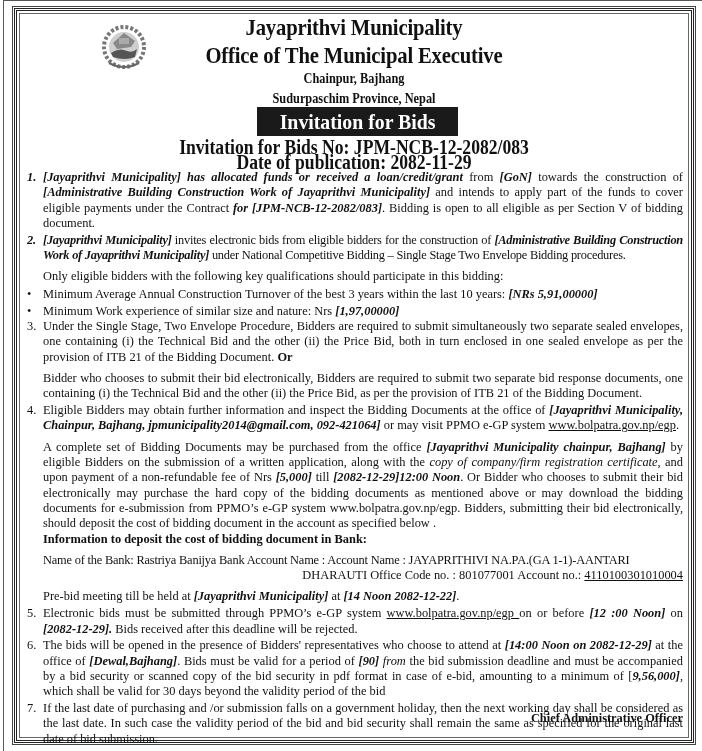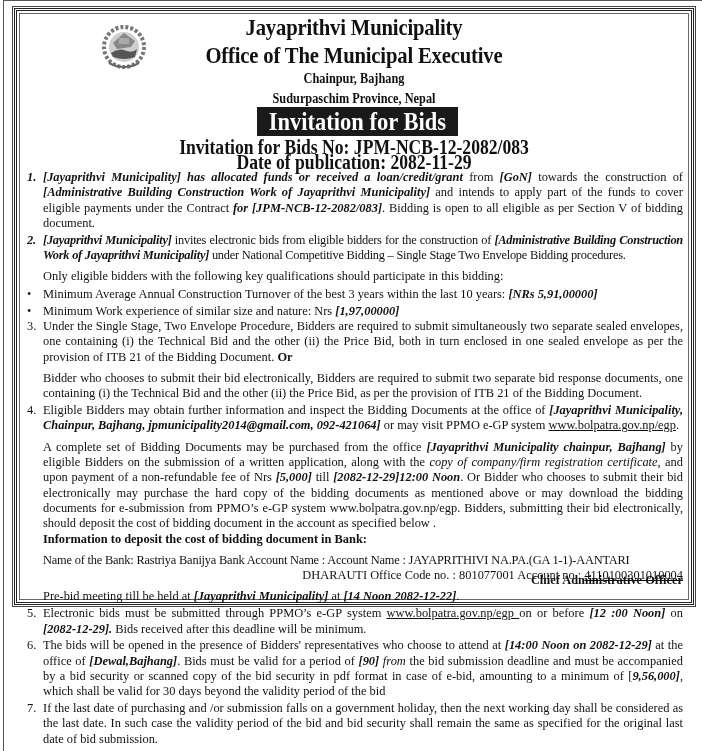--- a/index.html
+++ b/index.html
@@ -1,32 +1,32 @@
 <!DOCTYPE html>
 <html><head>
 <meta charset="utf-8">
 <style>
   html, body { margin: 0; padding: 0; background: #ffffff; }
   body { width: 702px; height: 751px; position: relative; overflow: hidden;
          font-family: "Liberation Serif", "DejaVu Serif", serif; color: #111; }
   .outer-frame { position: absolute; left: 3px; top: 0px; width: 720px; height: 760px;
                  border-left: 1px solid #555; border-top: 1px solid #555; box-sizing: border-box; }
-  .notice { position: absolute; left: 14px; top: 8px; width: 680px; height: 597px;
+  .notice { position: absolute; left: 14px; top: 8px; width: 680px; height: 735px;
             border: 3px double #222; box-sizing: border-box;
             outline: 1px solid #444; outline-offset: 1px; }
   .notice-inner { position: absolute; left: 2px; top: 2px; right: 2px; bottom: 2px;
                   border: 1px solid #666; }
   .emblem { position: absolute; left: 84px; top: 12px; width: 46px; height: 50px; }
   .header { position: absolute; left: 0; right: 0; top: 2px; text-align: center; }
   .h1 { font-family: "Liberation Serif", serif; font-weight: bold; font-size: 23.5px;
         line-height: 28px; letter-spacing: -0.2px; transform: scaleX(0.88); }
   .h2 { font-weight: bold; font-size: 14px; line-height: 20px; transform: scaleX(0.88); }
   .ifb-box { position: absolute; left: 240px; top: 96px; width: 201px; height: 29px;
              background: #1a1a1a; color: #fff; text-align: center; font-weight: bold;
-             font-size: 25px; line-height: 29px; }
+             font-size: 22px; line-height: 29px; }
   .ifb-box span { display: inline-block; transform: scaleX(0.9); }
   .subhead { position: absolute; left: 0; right: 0; top: 129px; text-align: center;
              font-weight: bold; font-size: 20px; line-height: 15px; }
   .subhead div { transform: scaleX(0.88); }
   .body { position: absolute; left: 8px; right: 8px; top: 159px;
           font-size: 12.4px; line-height: 15.3px; text-align: justify; }
   .item { position: relative; padding-left: 18px; margin-bottom: 1.5px; }
   .num { position: absolute; left: 2px; top: 0; }
   .num.bi { font-weight: bold; font-style: italic; }
   .para { margin-top: 6px; }
@@ -110,21 +110,21 @@
       <div style="text-align:right;">
         <span>DHARAUTI Office Code no. : 801077001 Account no.: </span><span class="u">4110100301010004</span>
       </div>
       <div class="para" style="text-align:left;">
         <span>Pre-bid meeting till be held at </span><span class="bi">[Jayaprithvi Municipality]</span><span> at </span><span class="bi">[14 Noon 2082-12-22]</span><span>.</span>
       </div>
     </div>
 
     <div class="item">
       <span class="num">5.</span>
-      <span>Electronic bids must be submitted through PPMO’s e-GP system </span><span class="u">www.bolpatra.gov.np/egp </span><span>on or before </span><span class="bi">[12 :00 Noon]</span><span> on </span><span class="bi">[2082-12-29].</span><span> Bids received after this deadline will be minimum.</span>
+      <span>Electronic bids must be submitted through PPMO’s e-GP system </span><span class="u">www.bolpatra.gov.np/egp </span><span>on or before </span><span class="bi">[12 :00 Noon]</span><span> on </span><span class="bi">[2082-12-29].</span><span> Bids received after this deadline will be rejected.</span>
     </div>
 
     <div class="item">
       <span class="num">6.</span>
       <span>The bids will be opened in the presence of Bidders' representatives who choose to attend at </span><span class="bi">[14:00 Noon on 2082-12-29]</span><span> at the office of </span><span class="bi">[Dewal,Bajhang]</span><span>. Bids must be valid for a period of </span><span class="bi">[90]</span><span class="i"> from</span><span> the bid submission deadline and must be accompanied by a bid security or scanned copy of the bid security in pdf format in case of e-bid, amounting to a minimum of [</span><span class="bi">9,56,000]</span><span>, which shall be valid for 30 days beyond the validity period of the bid</span>
     </div>
 
     <div class="item">
       <span class="num">7.</span>
       <span>If the last date of purchasing and /or submission falls on a government holiday, then the next working day shall be considered as the last date. In such case the validity period of the bid and bid security shall remain the same as specified for the original last date of bid submission.</span>

